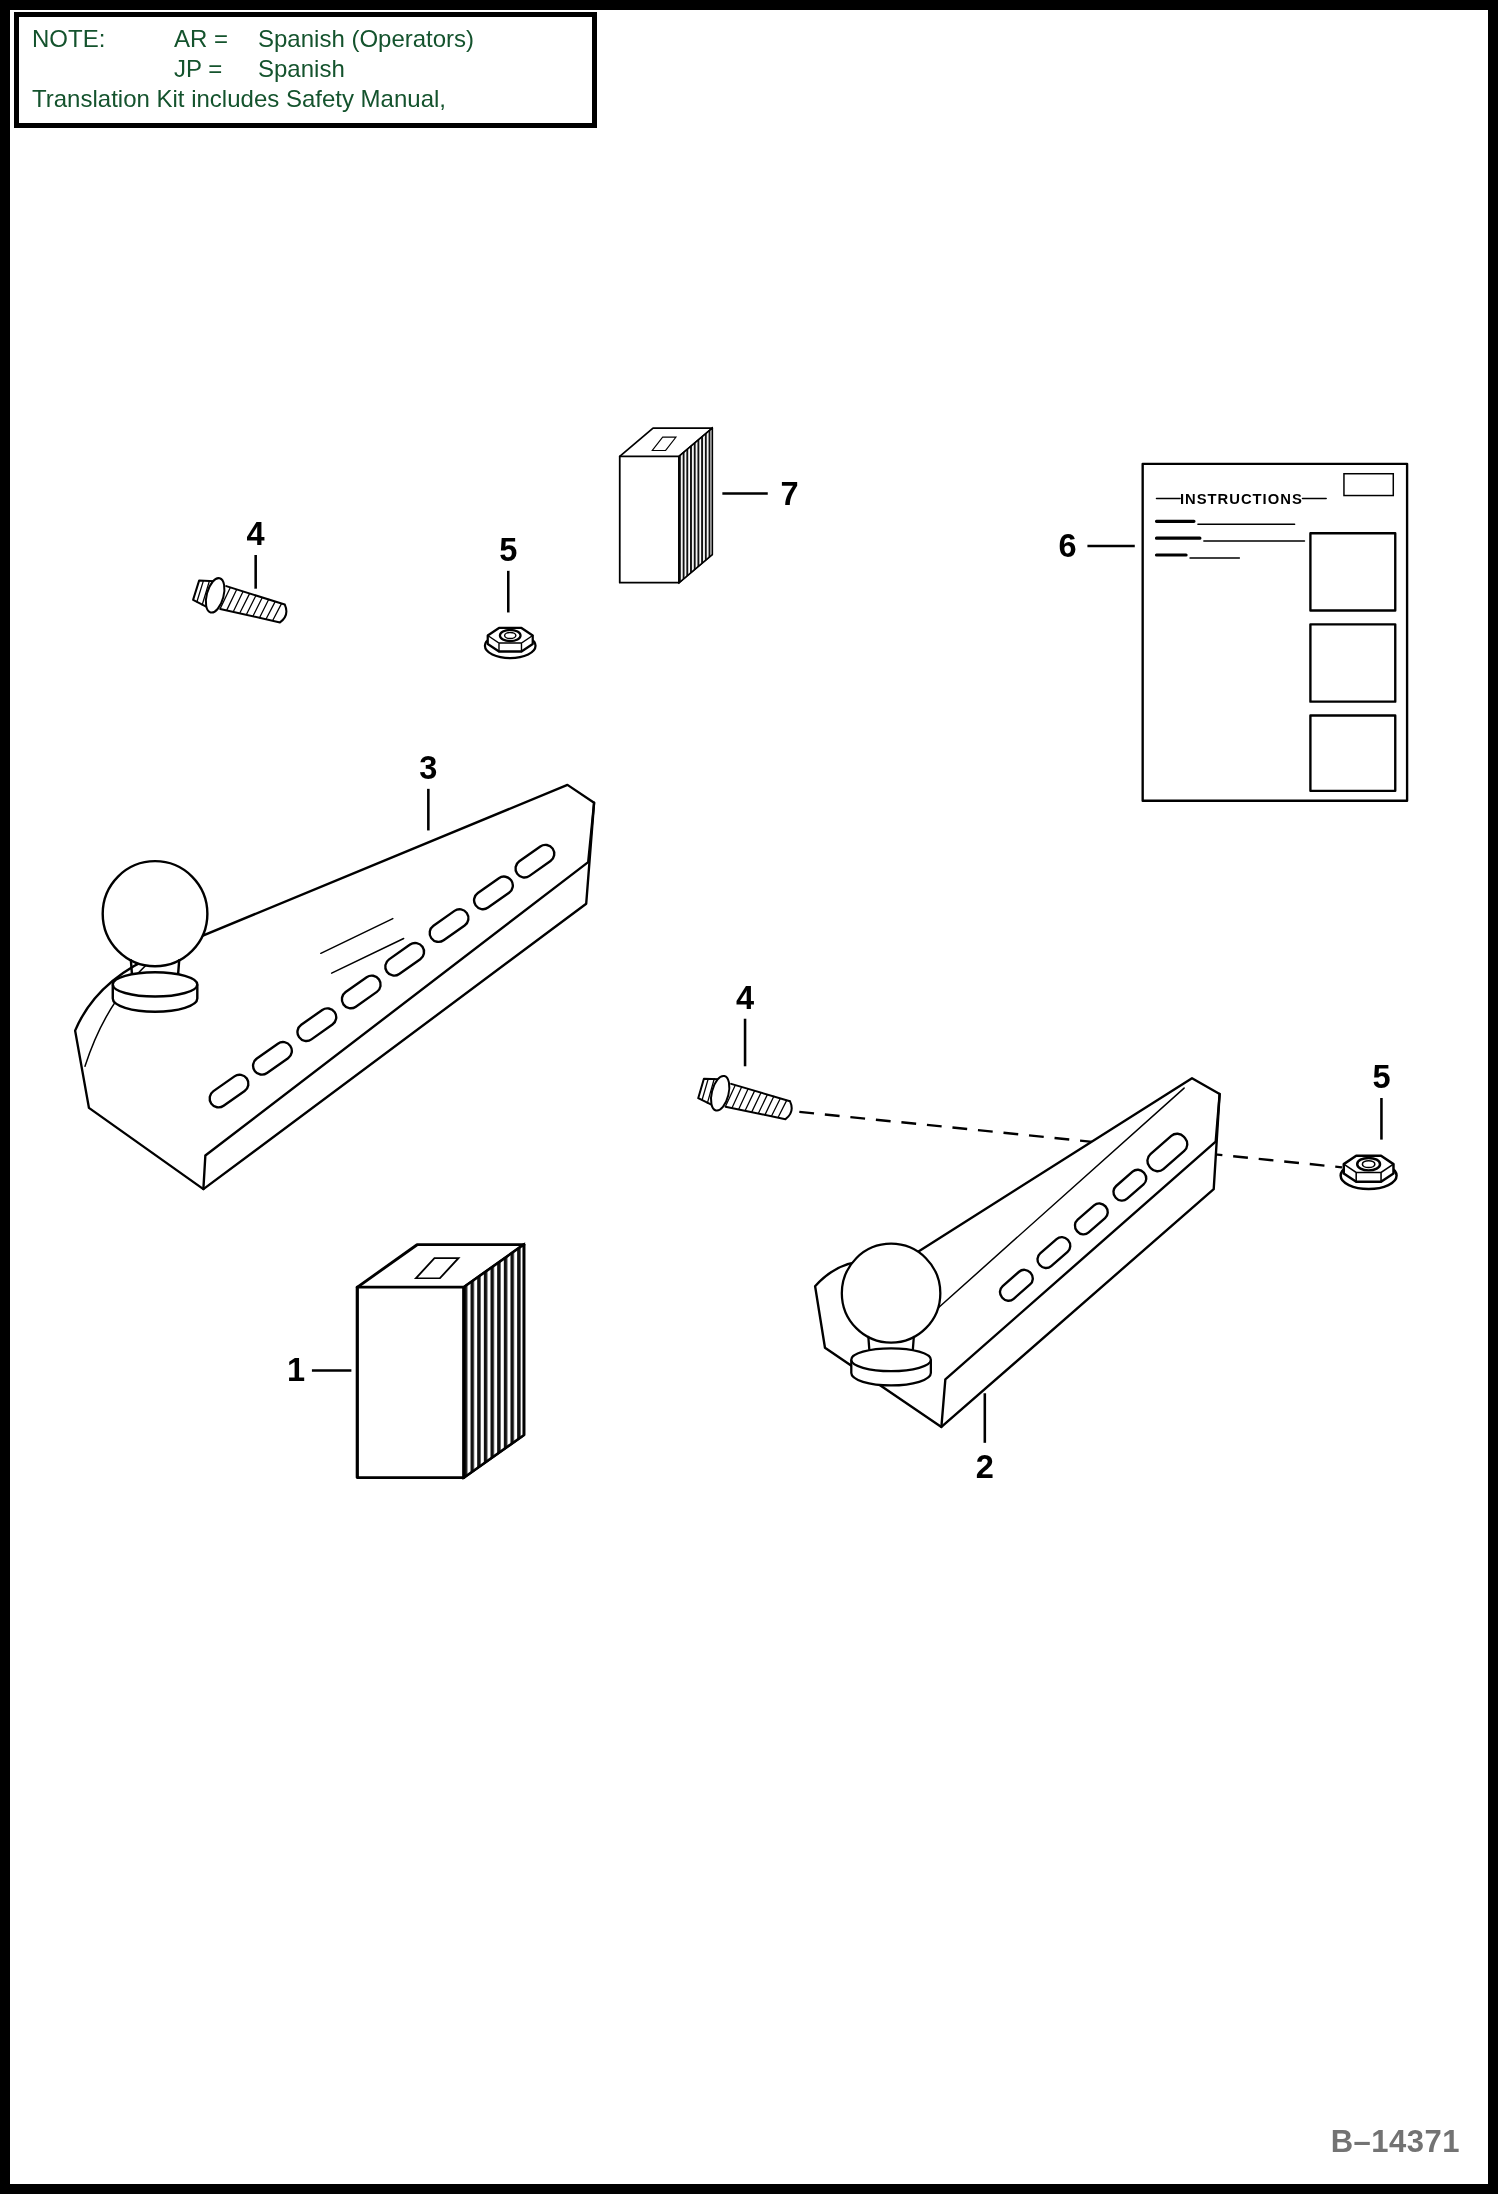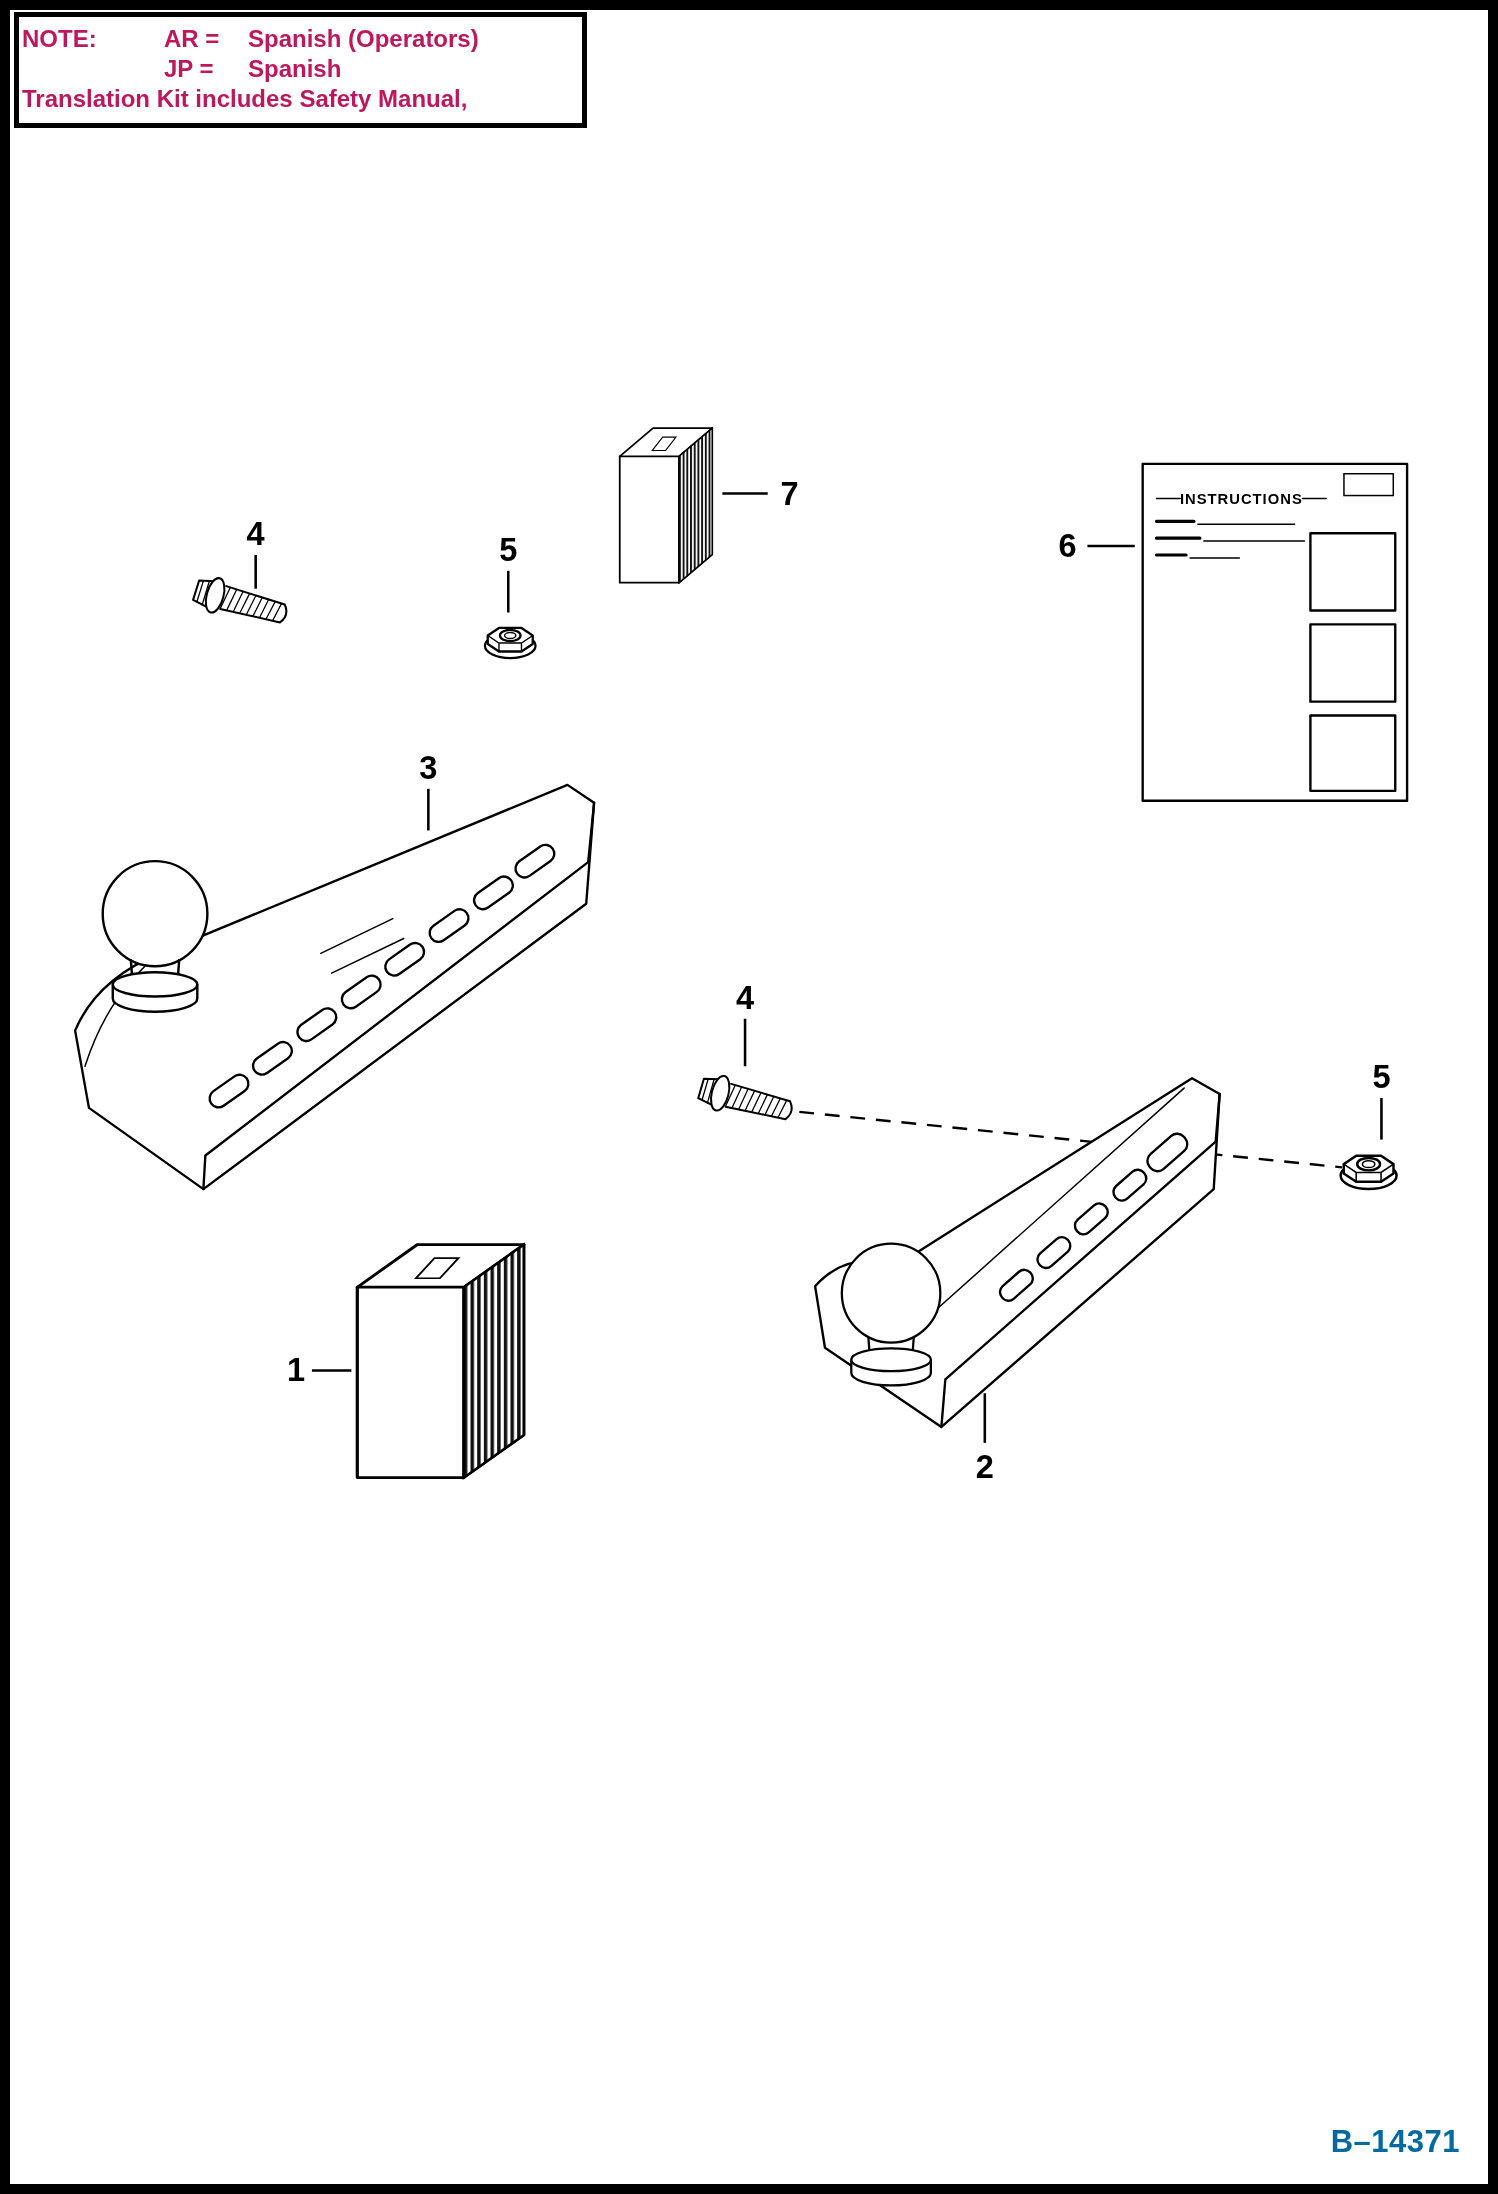--- a/index.html
+++ b/index.html
@@ -11,31 +11,31 @@
     border:10px solid #000;
     font-family:"Liberation Sans",sans-serif;
     overflow:hidden;
   }
   .diagram-svg{position:absolute;left:0;top:0;width:1478px;height:2174px;}
 
   
   .note-box{
     position:absolute;left:4px;top:2px;width:552px;
     border:5px solid #000;background:#fff;
-    padding:7px 8px 9px 3px;
-    font-weight:bold;font-size:24px;line-height:30px;color:#be185d;
+    padding:7px 8px 9px 13px;
+    font-weight:normal;font-size:24px;line-height:30px;color:#14532d;
     white-space:nowrap;
   }
   .note-row{display:flex;}
   .nc1{display:inline-block;width:118px;}
   .nc2{display:inline-block;width:84px;margin-left:24px;}
 
   .ref{
     position:absolute;right:28px;bottom:24px;
-    font-size:31px;font-weight:bold;letter-spacing:.5px;color:#0369a1;
+    font-size:31px;font-weight:bold;letter-spacing:.5px;color:#737373;
   }
 
   
   .s{stroke:#000;fill:none;stroke-width:2.4;stroke-linejoin:round;stroke-linecap:round;}
   .sw{stroke:#000;fill:#fff;stroke-width:2.4;stroke-linejoin:round;}
   .thin{stroke:#000;fill:none;stroke-width:1.5;stroke-linecap:round;}
   .thick{stroke:#000;fill:none;stroke-width:3.2;stroke-linecap:round;}
   .leader{stroke:#000;stroke-width:2.6;}
   .dash{stroke:#000;stroke-width:2.4;stroke-dasharray:15 11;fill:none;}
   .callout{font-family:"Liberation Sans",sans-serif;font-weight:bold;font-size:33px;fill:#000;}

